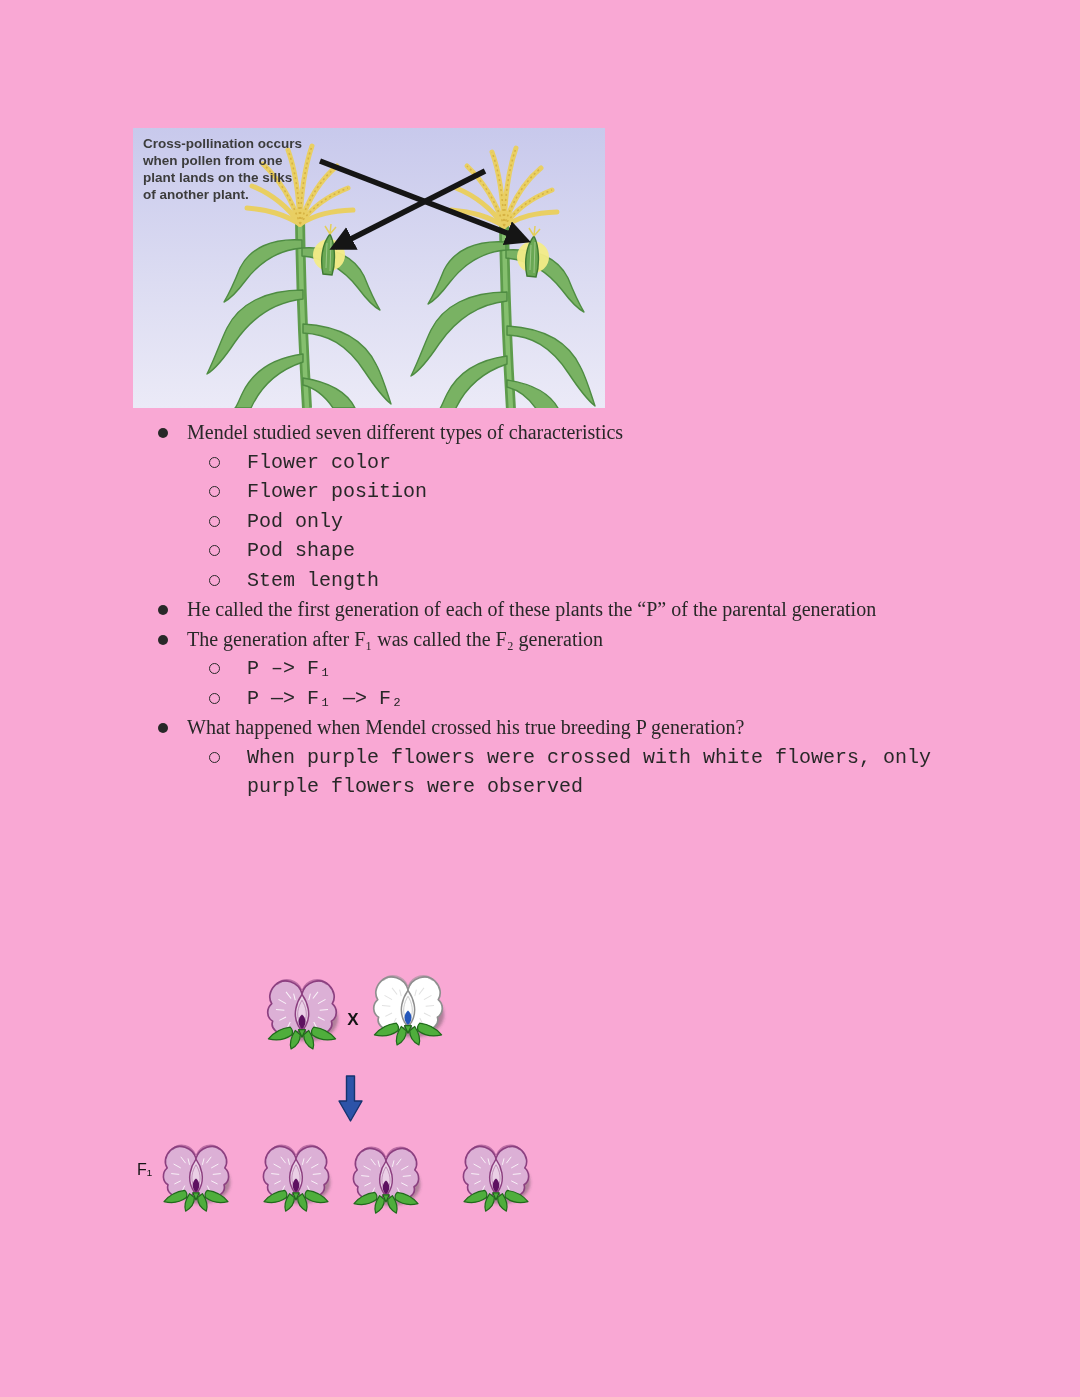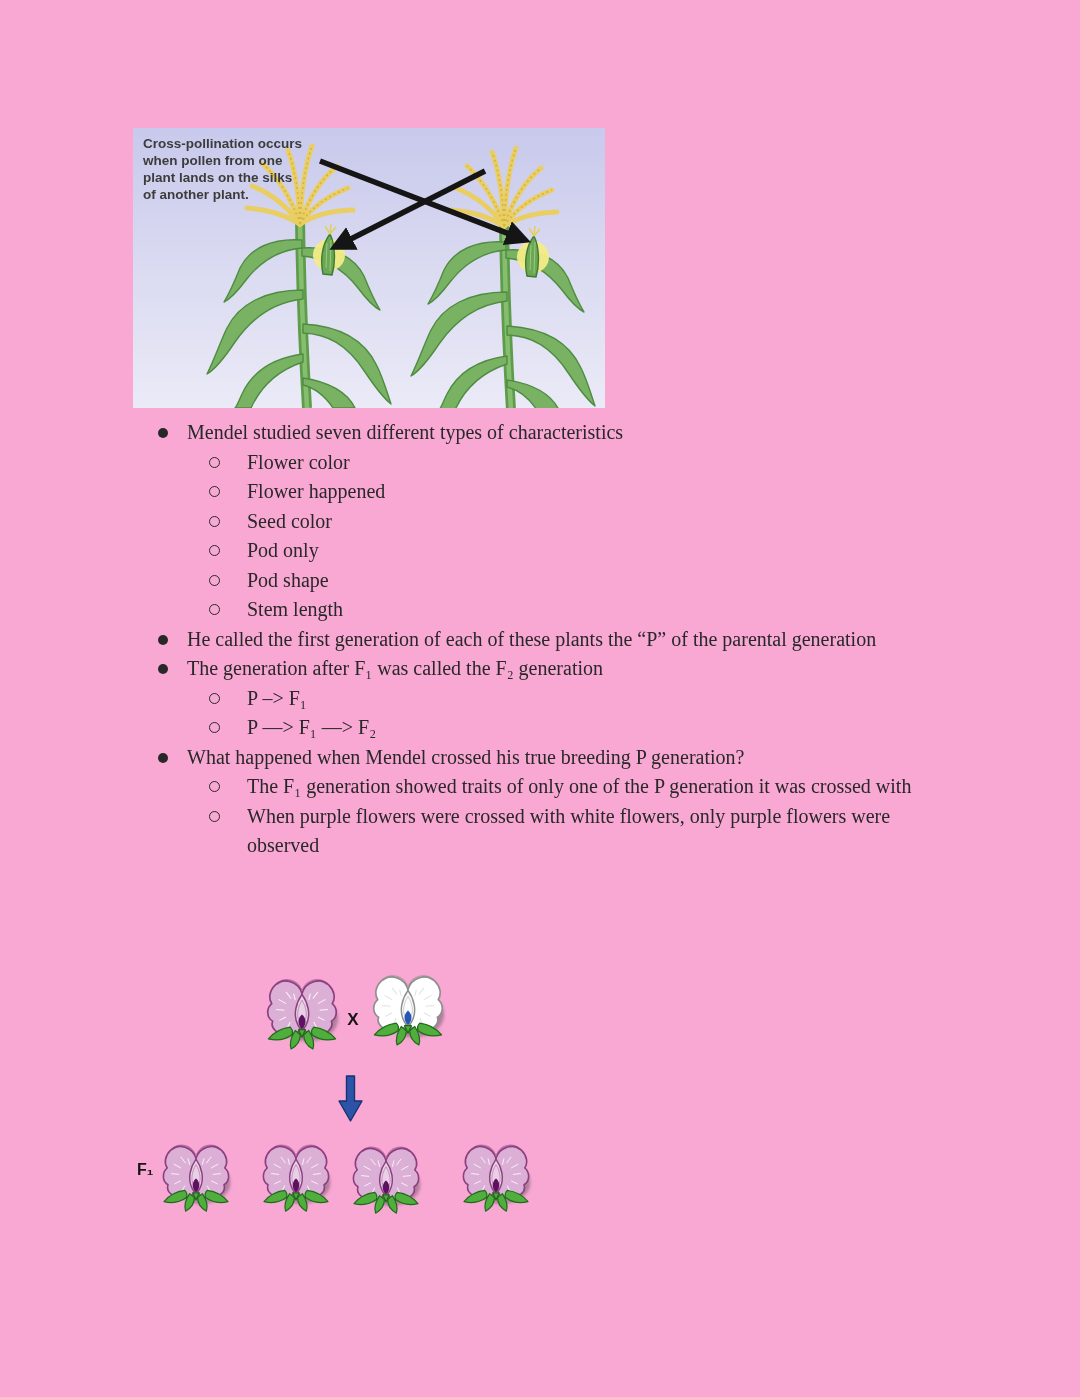--- a/index.html
+++ b/index.html
@@ -17,21 +17,21 @@
   }
 
   
   .notes {
     position:absolute; left:0; top:418px; width:1080px; box-sizing:border-box;
     padding-right:130px;
     font-size:20px; line-height:29.5px; color:#282828;
   }
   .note { position:relative; }
   .note.lv1 { padding-left:187px; }
-  .note.lv2 { padding-left:247px; }
+  .note.lv2 { padding-left:247px;font-family:Liberation Mono, monospace; }
   .note.lv1::before {
     content:""; position:absolute; left:158px; top:10px;
     width:10px; height:10px; border-radius:50%; background:#282828;
   }
   .note.lv2::before {
     content:""; position:absolute; left:209px; top:9px;
     width:11px; height:11px; border-radius:50%;
     border:1.6px solid #282828; box-sizing:border-box; background:transparent;
   }
 
@@ -46,21 +46,21 @@
                 --leaf:#4fae3c; --vein:rgba(0,0,0,.12); }
 
   .cross-x {
     position:absolute; left:344px; top:1010px; width:18px;
     font-family:"Liberation Sans","DejaVu Sans",sans-serif;
     font-size:17px; font-weight:700; color:#141414; text-align:center;
   }
   .f1-label {
     position:absolute; left:137px; top:1161px;
     font-family:"Liberation Sans","DejaVu Sans",sans-serif;
-    font-size:16px; font-weight:700; color:#141414;
+    font-size:16px; font-weight:400; color:#141414;
   }
   .down-arrow { position:absolute; left:338px; top:1075px; width:25px; height:47px; }
   .down-arrow svg { display:block; width:100%; height:100%; }
 </style>
 </head>
 <body>
 
 <div class="page">
 
   <div class="corn-figure">
@@ -132,31 +132,29 @@
         <text class="corn-caption-line" x="10" y="37">when pollen from one</text>
         <text class="corn-caption-line" x="10" y="54">plant lands on the silks</text>
         <text class="corn-caption-line" x="10" y="71">of another plant.</text>
       </g>
     </svg>
   </div>
 
   <div class="notes">
     <div class="note lv1">Mendel studied seven different types of characteristics</div>
     <div class="note lv2">Flower color</div>
-    <div class="note lv2">Flower happened</div>
-    <div class="note lv2">Seed color</div>
+    <div class="note lv2">Flower position</div>
     <div class="note lv2">Pod only</div>
     <div class="note lv2">Pod shape</div>
     <div class="note lv2">Stem length</div>
     <div class="note lv1">He called the first generation of each of these plants the “P” of the parental generation</div>
     <div class="note lv1">The generation after F₁ was called the F₂ generation</div>
     <div class="note lv2">P –&gt; F₁</div>
     <div class="note lv2">P —&gt; F₁ —&gt; F₂</div>
     <div class="note lv1">What happened when Mendel crossed his true breeding P generation?</div>
-    <div class="note lv2">The F₁ generation showed traits of only one of the P generation it was crossed with</div>
     <div class="note lv2">When purple flowers were crossed with white flowers, only purple flowers were observed</div>
   </div>
 
   <svg width="0" height="0" style="position:absolute">
     <defs>
       <filter id="soft" x="-40%" y="-40%" width="180%" height="180%">
         <feGaussianBlur stdDeviation="2.2"></feGaussianBlur>
       </filter>
       <g id="pea-flower">
         <ellipse cx="57" cy="58" rx="36" ry="27" fill="rgba(55,55,60,0.38)" filter="url(#soft)"></ellipse>

